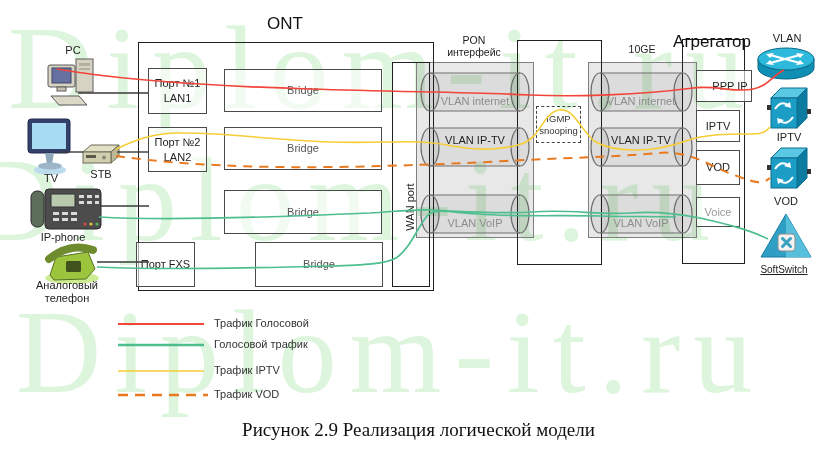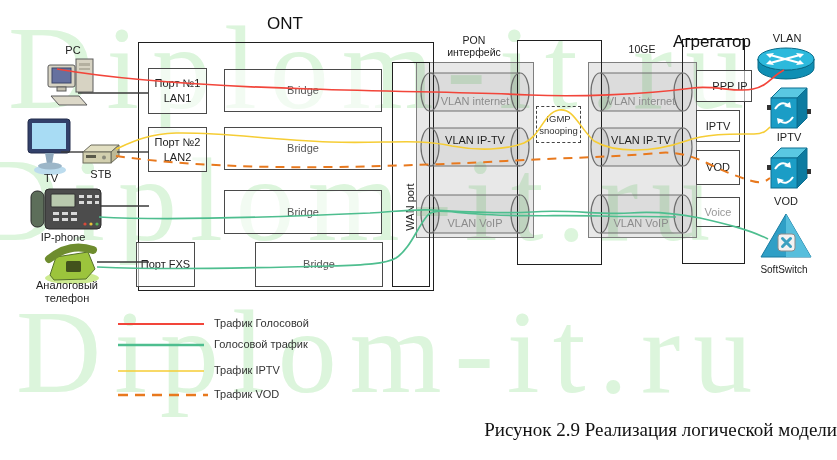--- a/index.html
+++ b/index.html
@@ -27,21 +27,21 @@
   .dark-t{color:#1d1d1d;}
   .devlbl{position:absolute;z-index:3;font-size:11px;color:#222;text-align:center;line-height:1.2;}
   .wanlbl{position:absolute;z-index:3;font-size:11px;color:#222;transform:rotate(-90deg);
           transform-origin:center;white-space:nowrap;}
   svg.layer{position:absolute;left:0;top:0;z-index:4;pointer-events:none;}
   svg.lines{z-index:6;}
   .icon{position:absolute;z-index:3;}
   
   .legend-row{position:absolute;z-index:2;height:14px;}
   .legend-label{position:absolute;left:96px;top:0;font-size:11px;color:#333;white-space:nowrap;}
-  .caption{position:absolute;z-index:2;left:0;top:419px;width:837px;text-align:right;
+  .caption{position:absolute;z-index:2;left:0;top:419px;width:837px;text-align:center;
            font-family:"Liberation Serif","DejaVu Serif",serif;font-size:19px;color:#111;}
 </style>
 </head>
 <body>
 
 <div id="stage">
 
   <div class="wm" style="left:8px;top:10px;">Diplom-it.ru</div>
   <div class="wm" style="left:-26px;top:142px;">Diplom-it.ru</div>
   <div class="wm" style="left:16px;top:294px;">Diplom-it.ru</div>
@@ -228,21 +228,21 @@
   </svg>
 
   <div class="devlbl" style="left:56px;top:44px;width:34px;">PC</div>
   <div class="devlbl" style="left:34px;top:172px;width:34px;">TV</div>
   <div class="devlbl" style="left:84px;top:168px;width:34px;">STB</div>
   <div class="devlbl" style="left:32px;top:231px;width:62px;">IP-phone</div>
   <div class="devlbl" style="left:27px;top:279px;width:80px;">Аналоговый телефон</div>
   <div class="devlbl" style="left:766px;top:32px;width:42px;">VLAN</div>
   <div class="devlbl" style="left:768px;top:131px;width:42px;">IPTV</div>
   <div class="devlbl" style="left:765px;top:195px;width:42px;">VOD</div>
-  <div class="devlbl" style="left:753px;top:264px;width:62px;font-size:10px;">SoftSwitch</div>
+  <div class="devlbl" style="left:753px;top:264px;width:62px;font-size:10px;text-decoration:underline;">SoftSwitch</div>
 
   <svg class="layer lines" width="837" height="460">
     <g stroke="#3a3a3a" stroke-width="1.4">
       <line x1="78" y1="93" x2="148" y2="93"></line>
       <line x1="61" y1="152" x2="83" y2="152"></line>
       <line x1="117" y1="152" x2="149" y2="152"></line>
       <line x1="100" y1="206" x2="149" y2="206"></line>
       <line x1="97" y1="262" x2="149" y2="262"></line>
     </g>
     <path d="M 57 69 C 120 80, 210 86, 310 89 C 400 92, 470 92, 530 95 C 575 97, 640 95, 693 88 C 714 85, 737 93, 753 89 C 768 86, 772 76, 784 70" fill="none" stroke-width="1.7" stroke="#f2453a"></path>

